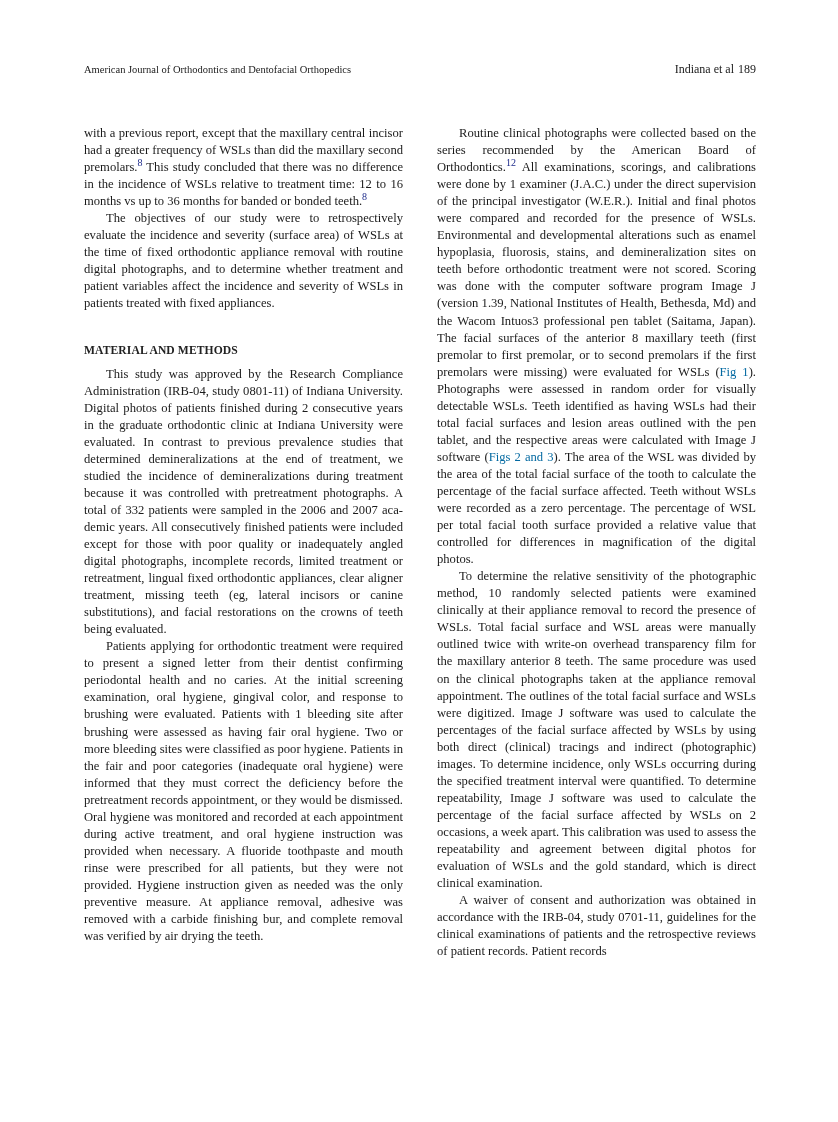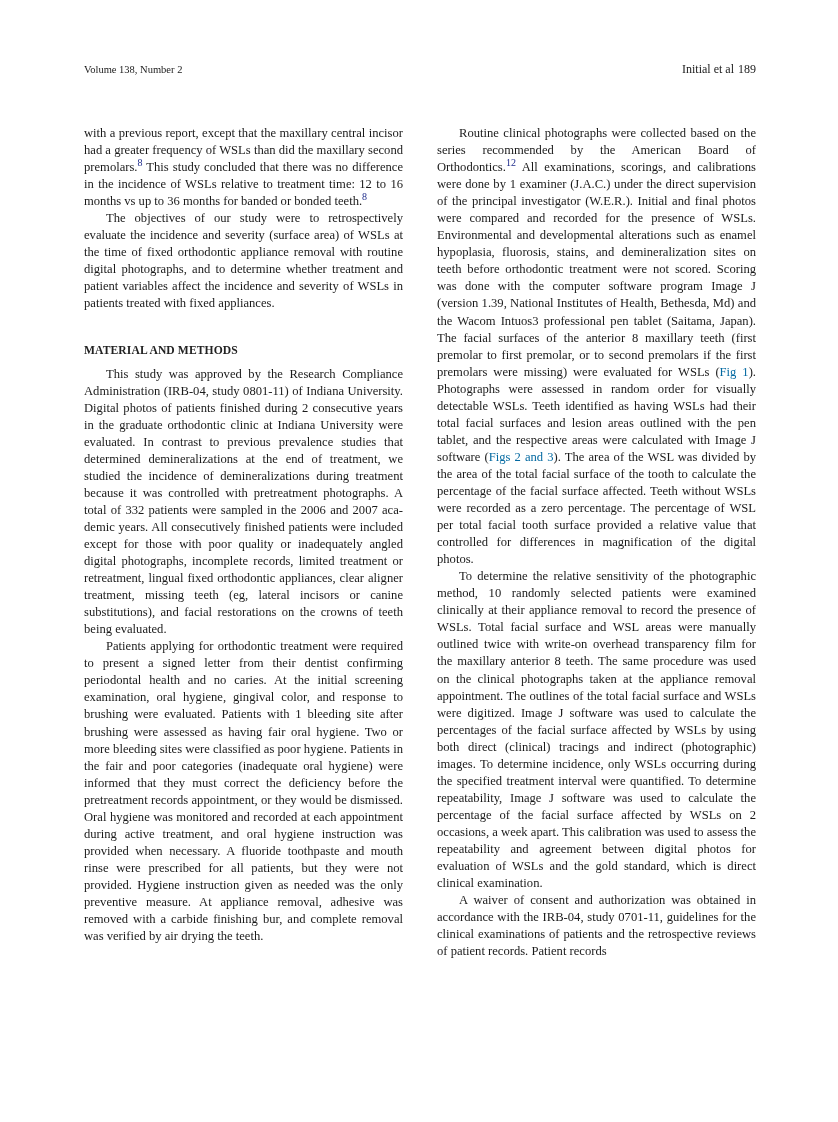--- a/index.html
+++ b/index.html
@@ -16,24 +16,24 @@
   .col p.noindent { text-indent: 0; }
   .section-head { font-family: Liberation Serif, serif; font-size: 11.6px; letter-spacing: 0.1px; margin: 30px 0 8px 0; line-height: 15px; text-indent: 0; text-align: left; color: #222; }
   sup.ref { font-size: 10px; line-height: 0; vertical-align: 5px; color: #1d2a8a; }
   .xref { color: #0369a1; font-family: Liberation Serif, serif; }
 </style>
 </head>
 <body>
 
 <header class="running-head">
   <div class="rh-left">
-    <div>Volume 138, Number 2</div>
+    <div>American Journal of Orthodontics and Dentofacial Orthopedics</div>
   </div>
   <div class="rh-right">
-    <span>Initial et al</span><span class="pg">189</span>
+    <span>Indiana et al</span><span class="pg">189</span>
   </div>
 </header>
 
 <section class="col left">
   <p class="noindent"><span>with a previous report, except that the maxillary central incisor had a greater frequency of WSLs than did the maxillary second premolars.</span><sup class="ref">8</sup><span> This study concluded that there was no difference in the incidence of WSLs relative to treatment time: 12 to 16 months vs up to 36 months for banded or bonded teeth.</span><sup class="ref">8</sup></p>
   <p>The objectives of our study were to retrospectively evaluate the incidence and severity (surface area) of WSLs at the time of fixed orthodontic appliance removal with routine digital photographs, and to deter­mine whether treatment and patient variables affect the incidence and severity of WSLs in patients treated with fixed appliances.</p>
   <h2 class="section-head">MATERIAL AND METHODS</h2>
   <p>This study was approved by the Research Compli­ance Administration (IRB-04, study 0801-11) of Indiana University. Digital photos of patients finished during 2 consecutive years in the graduate orthodontic clinic at Indiana University were evaluated. In contrast to previ­ous prevalence studies that determined demineraliza­tions at the end of treatment, we studied the incidence of demineralizations during treatment because it was controlled with pretreatment photographs. A total of 332 patients were sampled in the 2006 and 2007 aca­demic years. All consecutively finished patients were included except for those with poor quality or inade­quately angled digital photographs, incomplete records, limited treatment or retreatment, lingual fixed orthodon­tic appliances, clear aligner treatment, missing teeth (eg, lateral incisors or canine substitutions), and facial restorations on the crowns of teeth being evaluated.</p>
   <p>Patients applying for orthodontic treatment were required to present a signed letter from their dentist con­firming periodontal health and no caries. At the initial screening examination, oral hygiene, gingival color, and response to brushing were evaluated. Patients with 1 bleeding site after brushing were assessed as having fair oral hygiene. Two or more bleeding sites were clas­sified as poor hygiene. Patients in the fair and poor categories (inadequate oral hygiene) were informed that they must correct the deficiency before the pretreat­ment records appointment, or they would be dismissed. Oral hygiene was monitored and recorded at each appointment during active treatment, and oral hygiene instruction was provided when necessary. A fluoride toothpaste and mouth rinse were prescribed for all patients, but they were not provided. Hygiene instruc­tion given as needed was the only preventive measure. At appliance removal, adhesive was removed with a car­bide finishing bur, and complete removal was verified by air drying the teeth.</p>
 </section>

